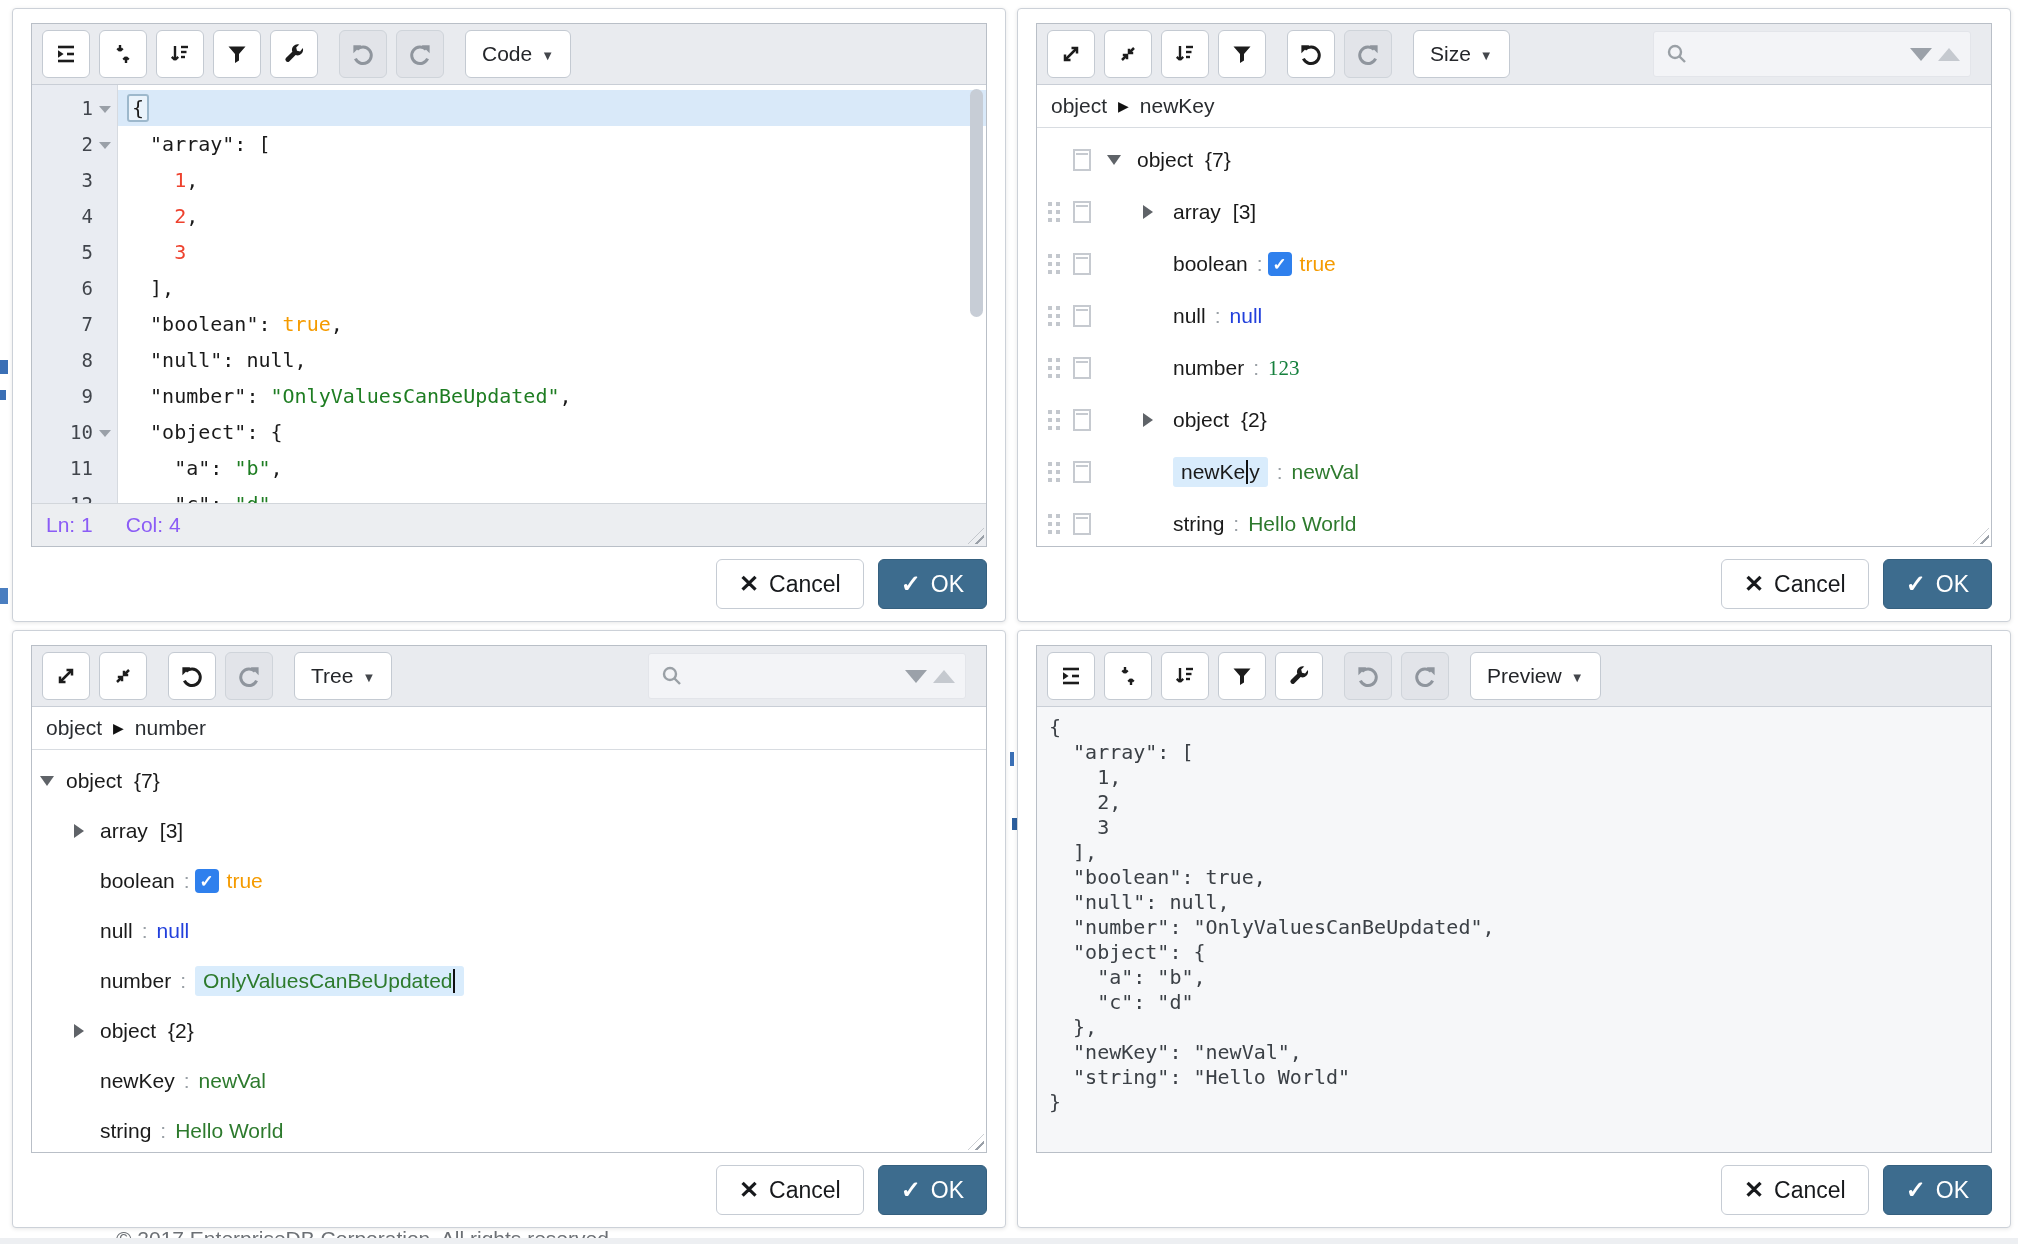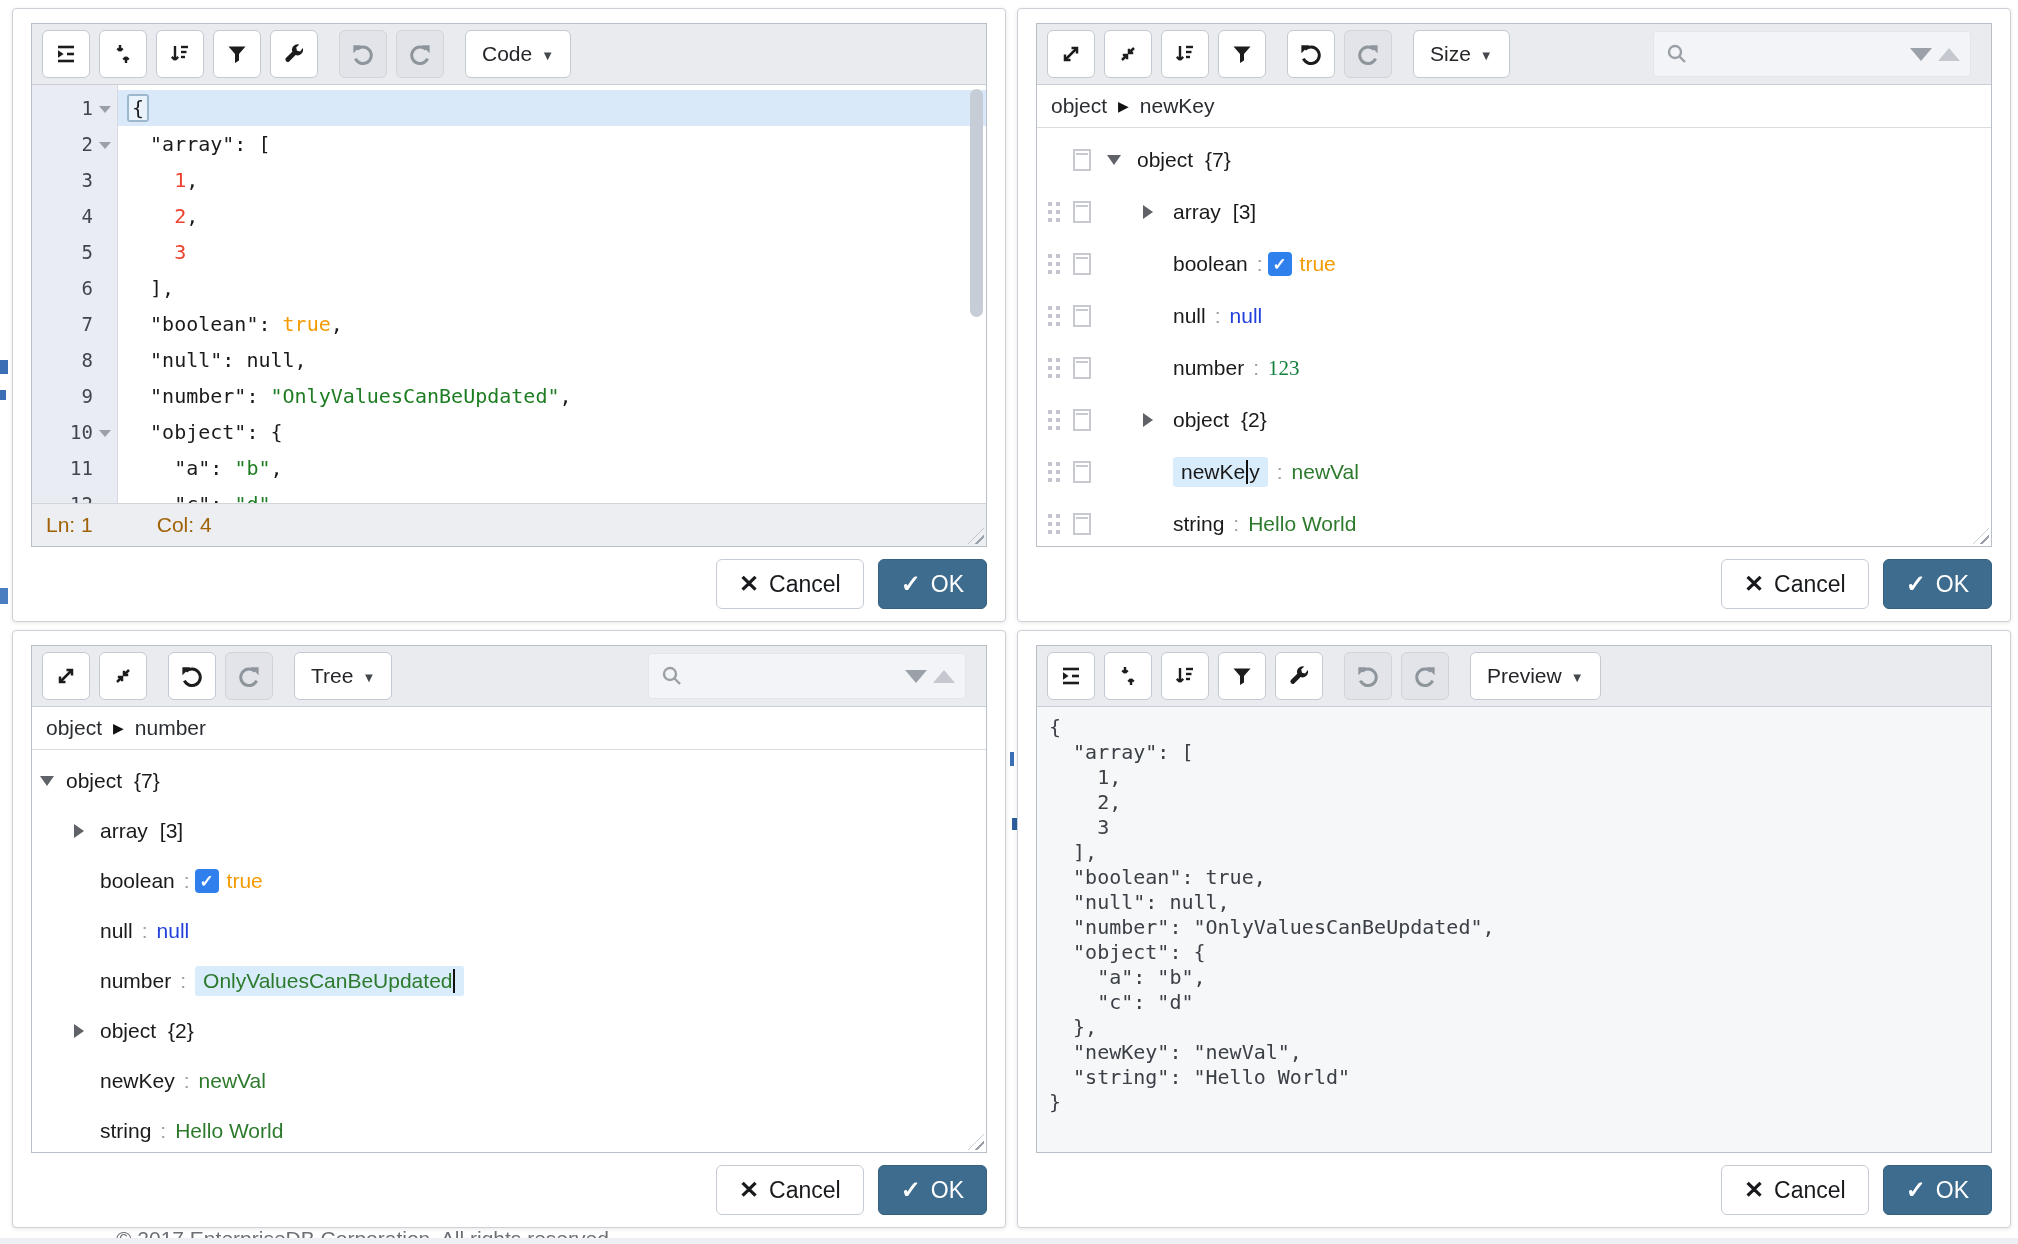--- a/index.html
+++ b/index.html
@@ -78,21 +78,21 @@
   .tok-bool{color:#f59b00;}
   .cursor-box{
     border:2px solid #9db8cc;border-radius:3px;background:#eaf3fb;padding:0 3px;margin-left:1px;
   }
   .scrollbar{
     position:absolute;right:3px;top:4px;width:13px;height:228px;background:#c7cdd6;border-radius:7px;
   }
   
   .statusbar{
     height:42px;flex:0 0 42px;background:#eceef1;border-top:1px solid #d2d6db;
-    display:flex;align-items:center;gap:64px;padding:0 14px;font-size:21px;color:#a16207;
+    display:flex;align-items:center;gap:33px;padding:0 14px;font-size:21px;color:#8b5cf6;
     position:relative;
   }
   .resize-handle{
     position:absolute;right:2px;bottom:2px;width:16px;height:16px;
     background:repeating-linear-gradient(135deg,transparent 0 4px,#9aa0a8 4px 6px);
     clip-path:polygon(100% 0,100% 100%,0 100%);
   }
   
   .treearea{flex:1;min-height:0;background:#fff;position:relative;padding-top:6px;overflow:hidden;}
   .t-row{display:flex;align-items:center;height:52px;padding-left:10px;font-size:21px;}

